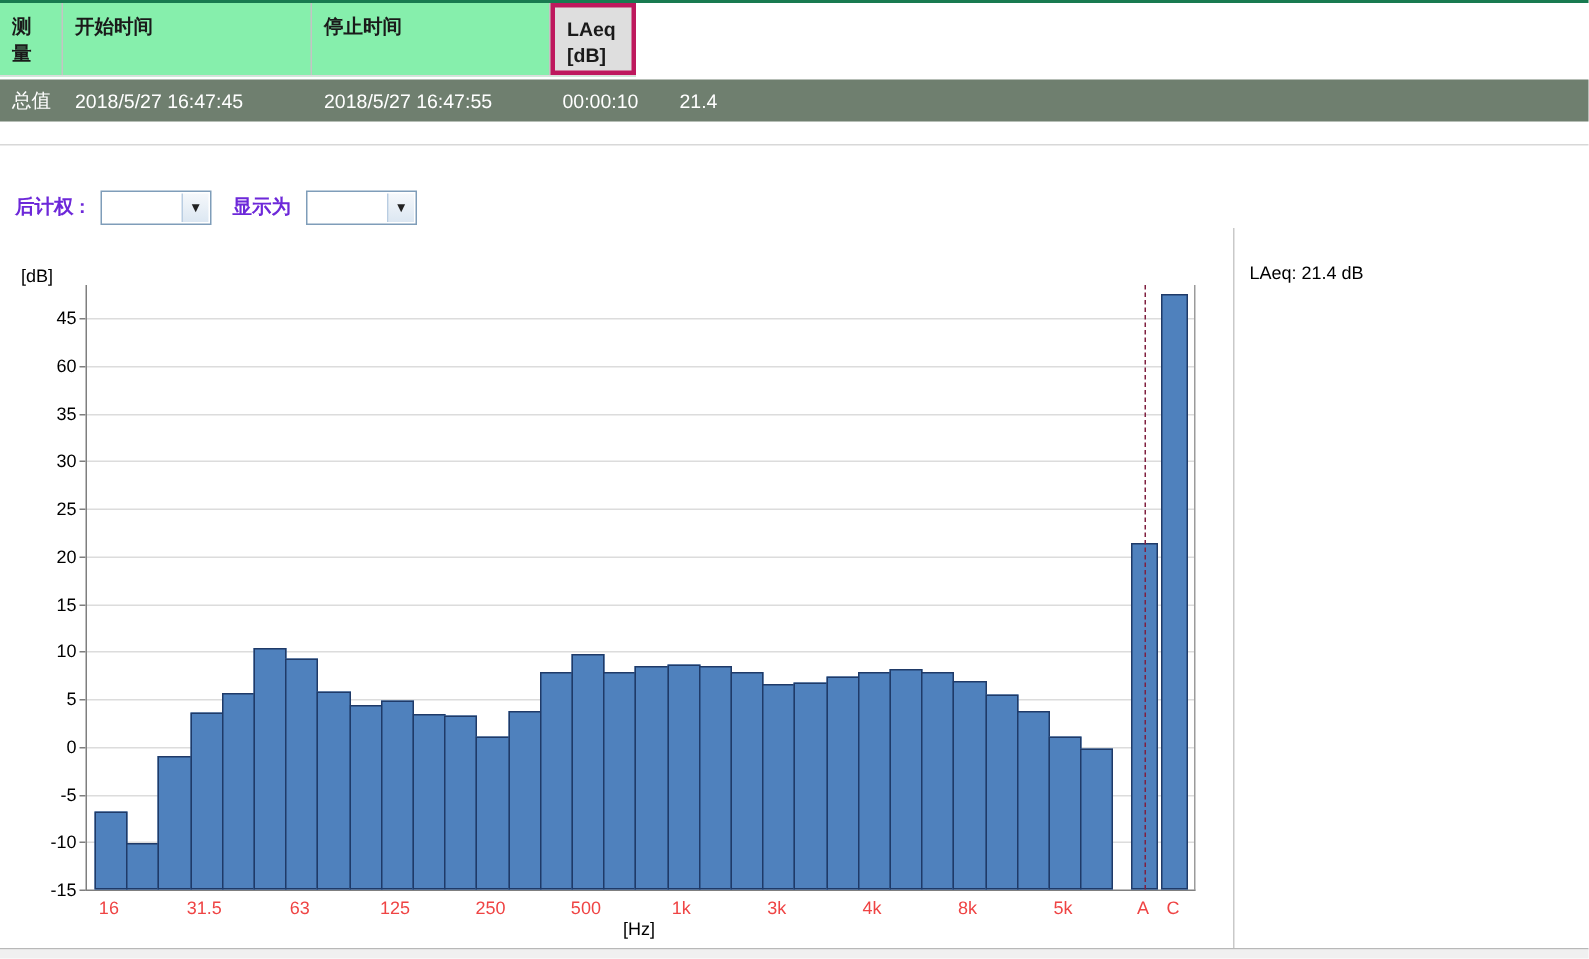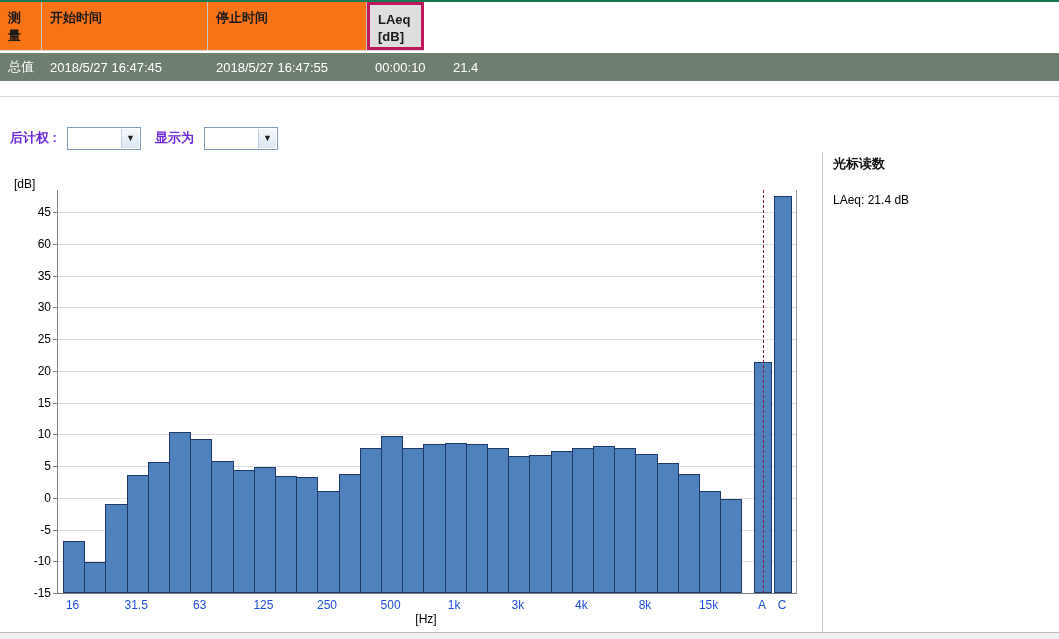--- a/index.html
+++ b/index.html
@@ -6,21 +6,21 @@
   body {
     width:1059px; height:639px; position:relative; overflow:hidden;
     background:#ffffff; color:#000;
     font-family:"Liberation Sans", sans-serif; font-size:13px;
   }
   .top-green { position:absolute; top:0; left:0; width:1059px; height:2px;
     background:var(--accent-green,#187a50); }
 
   
   .header-row { position:absolute; top:2px; left:0; height:48px; display:flex;
-    background:#f97316; border-bottom:1px solid #dcdcdc; }
+    background:#86efac; border-bottom:1px solid #dcdcdc; }
   .hcell { box-sizing:border-box; border-right:1px solid #c4c4c4; padding:7px 8px 0 8px;
     font-weight:bold; color:#1a1a1a; }
   .hcell.c0 { width:42px; }
   .hcell.c1 { width:166px; }
   .hcell.c2 { width:159px; }
   .hcell.c3 { width:78px; }
   .hcell.c4 { width:57px; background:#dedede; border:3px solid #be185d;
     white-space:pre-line; line-height:1.3; }
 
   .data-row { position:absolute; top:53px; left:0; width:1059px; height:28px;
@@ -53,21 +53,21 @@
   .chart-title { position:absolute; left:57px; top:9px; width:738px; text-align:center;
     font-weight:bold; font-size:13px; color:#111; }
   .ylabel { position:absolute; left:14px; top:25px; font-size:12px; }
   .xlabel { position:absolute; left:57px; top:460px; width:738px; text-align:center; font-size:12px; }
   .plot { position:absolute; left:57px; top:38px; width:738px; height:403px;
     border-left:1px solid #7f7f7f; border-right:1px solid #9b9b9b; border-bottom:1px solid #7f7f7f;
     background:#fff; }
   .gridline { position:absolute; left:0; width:100%; height:1px; background:#dcdcdc; }
   .ytick { position:absolute; left:11px; width:40px; text-align:right; font-size:12px; color:#000; }
   .ytickmark { position:absolute; left:53px; width:4px; height:1px; background:#7f7f7f; }
-  .xtick { position:absolute; top:446px; transform:translateX(-50%); font-size:12px; color:#1d4ed8; }
+  .xtick { position:absolute; top:446px; transform:translateX(-50%); font-size:12px; color:#ef4444; }
   .bar { position:absolute; box-sizing:border-box;
     background:var(--bar-fill,#4f81bd); border:1px solid var(--bar-border,#1f3a68); }
   .cursor { position:absolute; top:0; bottom:0; width:0;
     border-left:1px dashed var(--cursor-color,#802040); }
 
   
   .divider { position:absolute; left:822px; top:152px; width:1px; height:480px; background:#c9c9c9; }
   .cursor-panel { position:absolute; left:833px; top:155px; width:210px; }
   .cursor-title { font-weight:bold; font-size:13px; color:#111; }
   .cursor-reading { font-size:12px; margin-top:20px; }
@@ -195,23 +195,22 @@
     <div class="xtick" style="left: 72.6px;">16</div>
     <div class="xtick" style="left: 136.2px;">31.5</div>
     <div class="xtick" style="left: 199.8px;">63</div>
     <div class="xtick" style="left: 263.4px;">125</div>
     <div class="xtick" style="left: 327px;">250</div>
     <div class="xtick" style="left: 390.6px;">500</div>
     <div class="xtick" style="left: 454.2px;">1k</div>
     <div class="xtick" style="left: 517.8px;">3k</div>
     <div class="xtick" style="left: 581.4px;">4k</div>
     <div class="xtick" style="left: 645px;">8k</div>
-    <div class="xtick" style="left: 708.6px;">15k</div>
+    <div class="xtick" style="left: 708.6px;">5k</div>
   </div>
 
 <div class="divider"></div>
 <div class="cursor-panel">
-  <div class="cursor-title">光标读数</div>
   <div class="cursor-reading">LAeq: 21.4 dB</div>
 </div>
 
 <div class="bottom-line"></div>
 <div class="bottom-strip"></div>
 
 </body></html>

